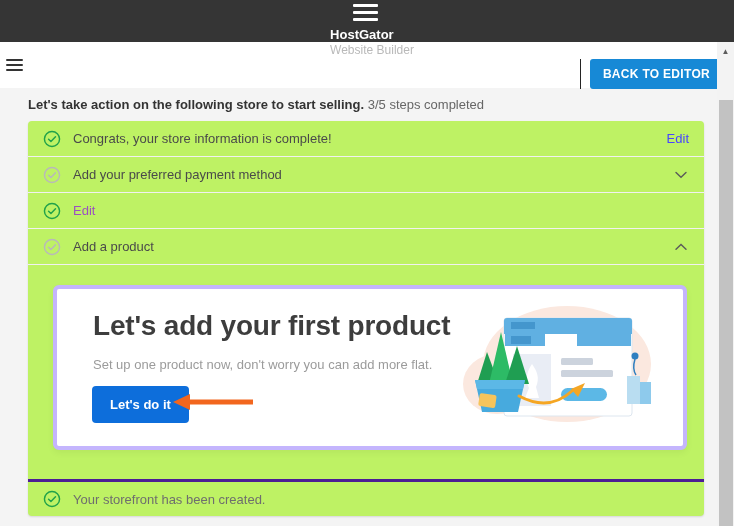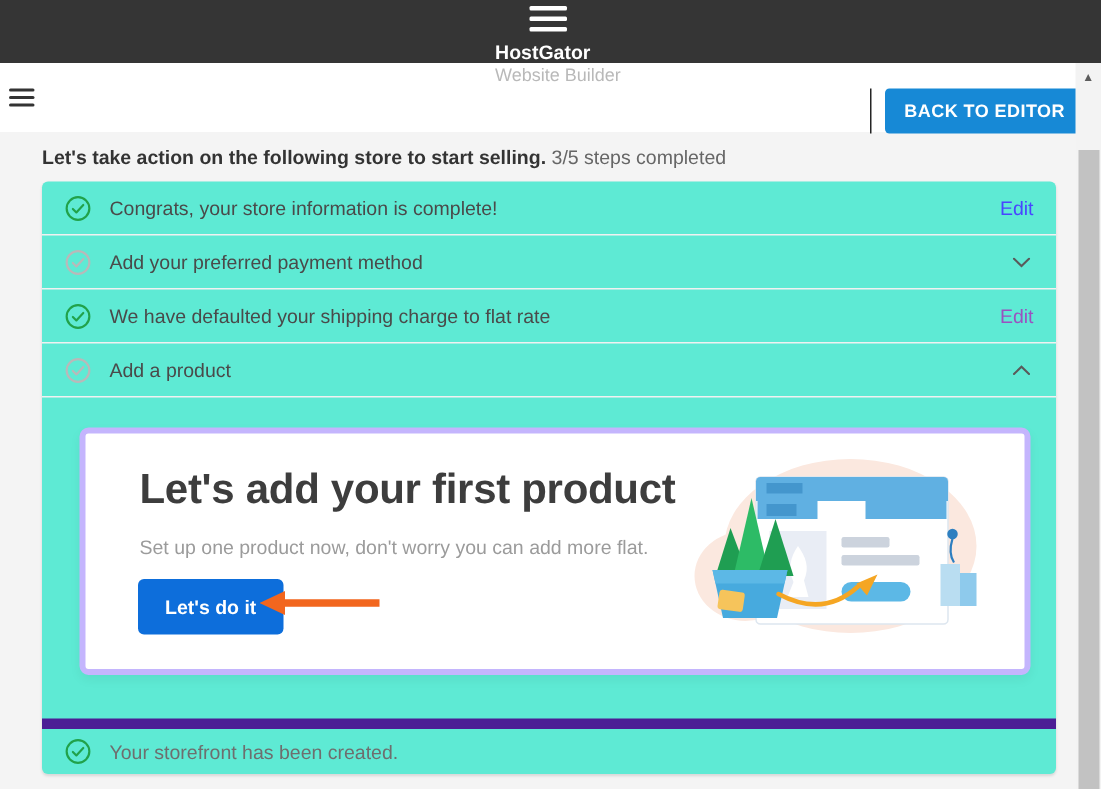--- a/index.html
+++ b/index.html
@@ -70,32 +70,32 @@
   }
   .hamburger.dark span { width: 17px; height: 2.5px; background: #333; margin: 2.5px 0; }
 
   
   .content { padding: 9px 28px 0; }
   .intro { font-size: 13px; color: #666; margin-bottom: 9px; white-space: nowrap; }
   .intro .bold { color: #333; font-weight: bold; }
 
   .card {
     width: 676px;
-    background: #5eead4;
+    background: #bef264;
     border-radius: 4px;
     box-shadow: 0 1px 2px rgba(0,0,0,.12);
   }
   .row {
     display: flex; align-items: center;
     height: 36px;
     padding: 0 15px;
     gap: 12px;
     border-bottom: 1px solid #f1f1f1;
   }
-  .row.last { border-bottom: none; border-top: 7px solid #4c1d95; height: 37px; }
+  .row.last { border-bottom: none; border-top: 3px solid #4c1d95; height: 37px; }
   .row-label { font-size: 13px; color: #4a4a4a; flex: 1; }
   .row.last .row-label { color: #6e6e6e; }
   .check-icon { width: 18px; height: 18px; flex: 0 0 18px; }
   .edit-link { font-size: 13px; text-decoration: none; cursor: pointer; }
   .edit-link.blue   { color: #4845ff; }
   .edit-link.purple { color: #9b51c0; }
   .chev { cursor: pointer; display: flex; align-items: center; padding: 2px; }
 
   
   .expand { padding: 20px 17px 29px; }
@@ -207,21 +207,20 @@
             <path d="M1 1.5 L6 6.3 L11 1.5" fill="none" stroke="#5a5a5a" stroke-width="1.4" stroke-linecap="round"></path>
           </svg>
       </span>
     </div>
 
     <div class="row">
       <svg class="check-icon" viewBox="0 0 20 20">
         <circle cx="10" cy="10" r="8.4" fill="none" stroke="#21a24a" stroke-width="1.6"></circle>
         <path d="M6.2 10.3 L8.8 12.9 L13.9 7.4" fill="none" stroke="#21a24a" stroke-width="1.6" stroke-linecap="round" stroke-linejoin="round"></path>
       </svg>
-      <span class="row-label">We have defaulted your shipping charge to flat rate</span>
       <a class="edit-link purple">Edit</a>
     </div>
 
     <div class="row">
       <svg class="check-icon" viewBox="0 0 20 20">
         <circle cx="10" cy="10" r="8.4" fill="none" stroke="#b9b9b9" stroke-width="1.6"></circle>
         <path d="M6.2 10.3 L8.8 12.9 L13.9 7.4" fill="none" stroke="#b9b9b9" stroke-width="1.6" stroke-linecap="round" stroke-linejoin="round"></path>
       </svg>
       <span class="row-label">Add a product</span>
       <span class="chev">

